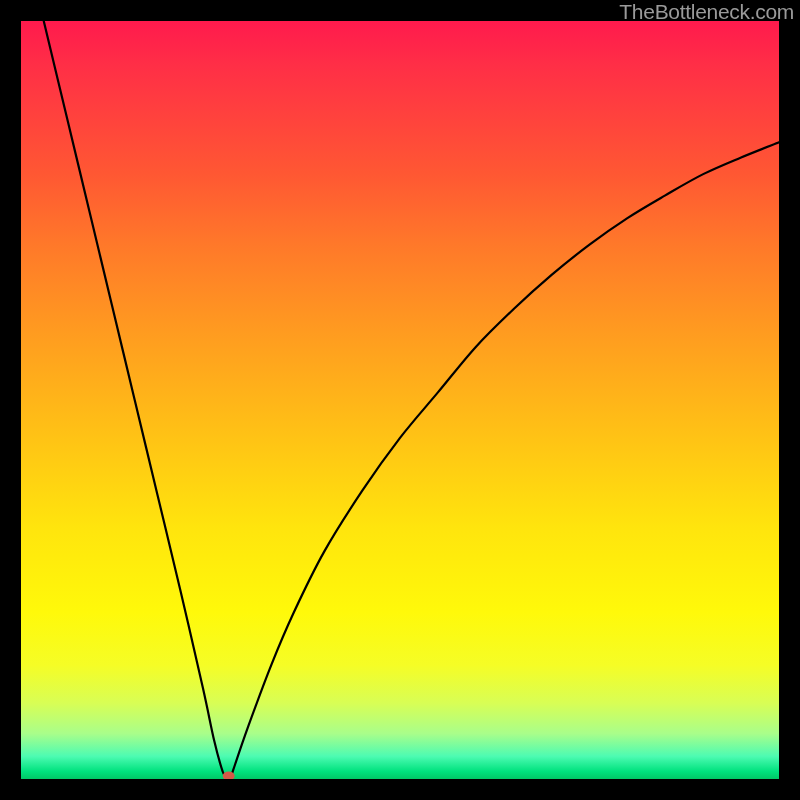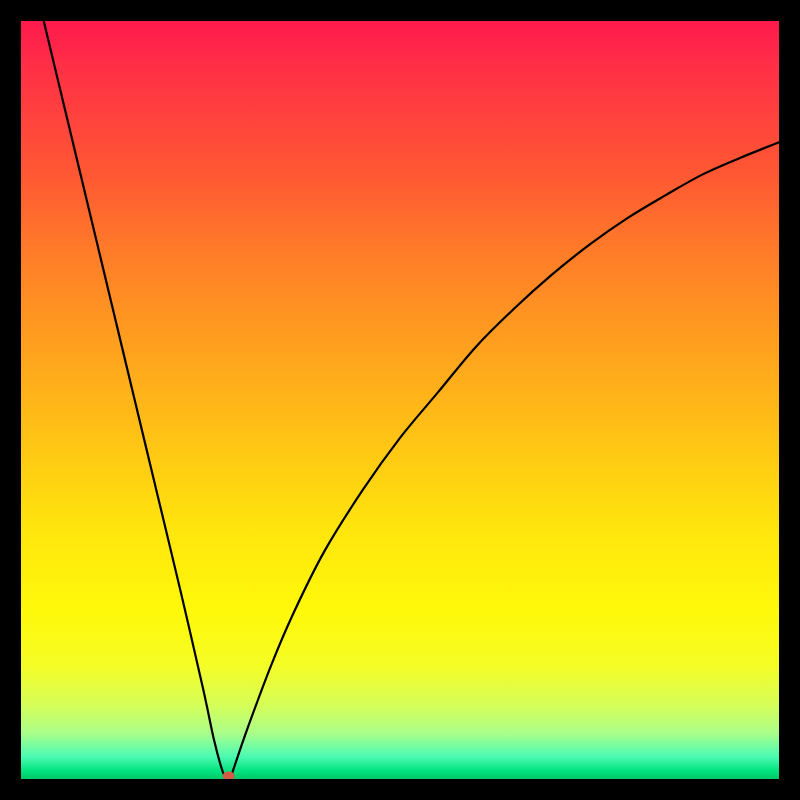--- a/index.html
+++ b/index.html
@@ -73,13 +73,14 @@
 </head>
 <body>
 
 <div class="frame">
   <div class="plot-area">
     <svg class="plot-svg" viewBox="0 0 758 758">
       <path id="curve-path" class="curve" d="M 22.74 0.00 C 26.53 15.79, 37.90 63.17, 45.48 94.75 C 53.06 126.33, 60.64 157.92, 68.22 189.50 C 75.80 221.08, 83.38 252.67, 90.96 284.25 C 98.54 315.83, 106.12 347.42, 113.70 379.00 C 121.28 410.58, 128.86 442.17, 136.44 473.75 C 144.02 505.33, 151.60 536.28, 159.18 568.50 C 166.76 600.72, 176.23 641.77, 181.92 667.04 C 187.60 692.31, 190.01 706.20, 193.29 720.10 C 196.57 734.00, 199.73 744.73, 201.63 750.42 C 203.52 756.11, 203.65 752.95, 204.66 754.21 C 205.67 755.47, 206.68 758.00, 207.69 758.00 C 208.70 758.00, 209.97 755.73, 210.72 754.21 C 211.48 752.69, 209.46 757.12, 212.24 748.90 C 215.02 740.69, 221.08 722.37, 227.40 704.94 C 233.72 687.51, 242.56 663.25, 250.14 644.30 C 257.72 625.35, 264.04 610.19, 272.88 591.24 C 281.72 572.29, 291.83 550.81, 303.20 530.60 C 314.57 510.39, 328.47 488.91, 341.10 469.96 C 353.73 451.01, 366.37 433.32, 379.00 416.90 C 391.63 400.48, 404.27 386.58, 416.90 371.42 C 429.53 356.26, 442.17 339.84, 454.80 325.94 C 467.43 312.04, 480.07 300.04, 492.70 288.04 C 505.33 276.04, 517.97 264.67, 530.60 253.93 C 543.23 243.19, 555.87 233.09, 568.50 223.61 C 581.13 214.14, 593.77 205.29, 606.40 197.08 C 619.03 188.87, 631.67 181.67, 644.30 174.34 C 656.93 167.01, 669.57 159.43, 682.20 153.12 C 694.83 146.80, 707.47 141.75, 720.10 136.44 C 732.73 131.13, 751.68 123.81, 758.00 121.28"></path>
       <ellipse id="marker-dot" class="dot" cx="207.69" cy="755.00" rx="6" ry="4.5"></ellipse>
     </svg>
   </div>
+  <div class="watermark">TheBottleneck.com</div>
 </div>
 
 </body></html>

